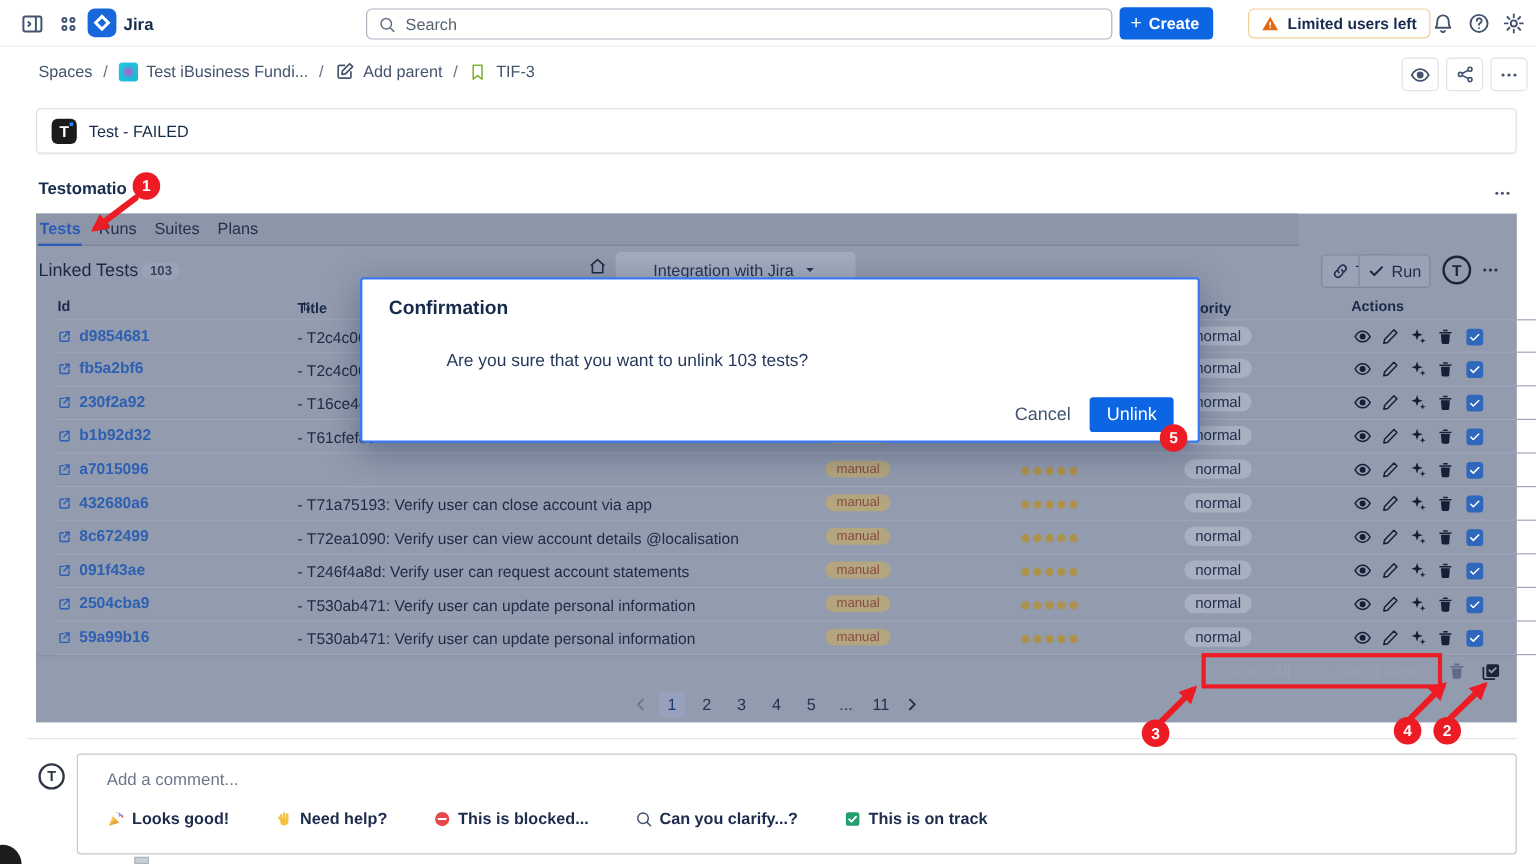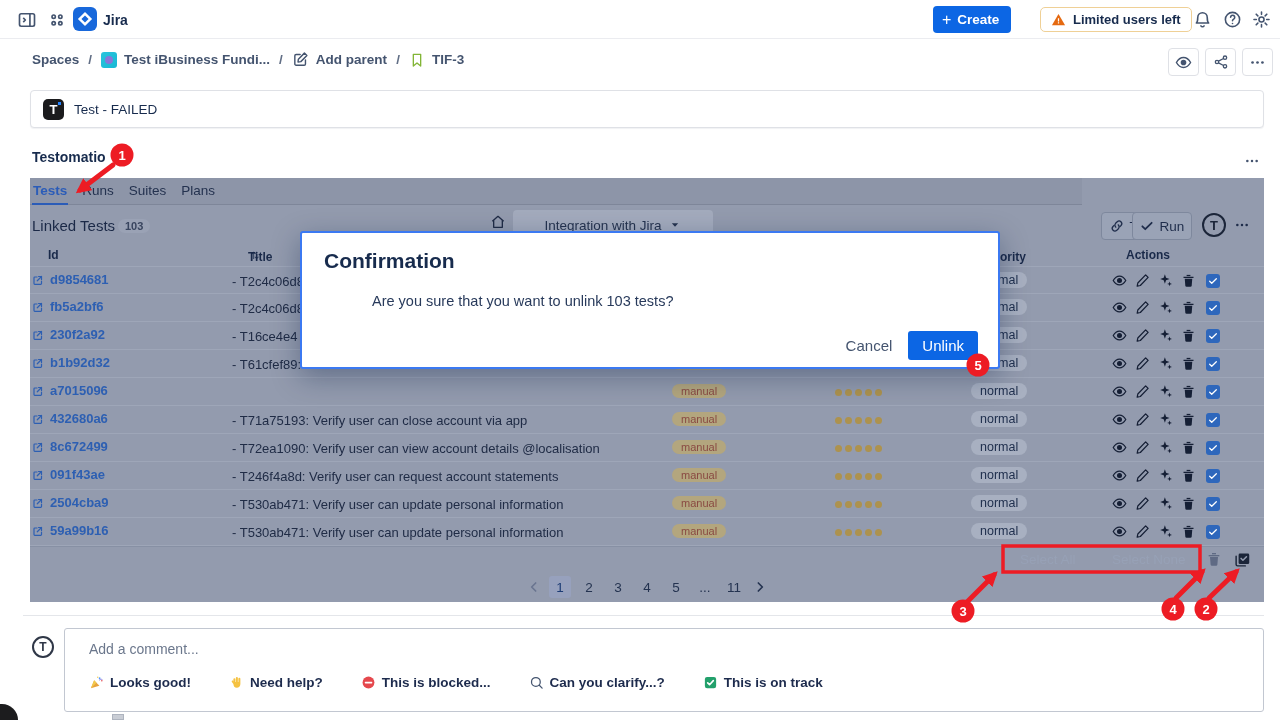--- a/index.html
+++ b/index.html
@@ -12,21 +12,21 @@
   .tb-iconbtn { position:absolute; top:10px; width:20px; height:20px; color:#44546F; cursor:pointer; }
   #jira-logo { position:absolute; left:73px; top:7px; width:24px; height:24px; background:#1868DB; border-radius:6px; display:flex; align-items:center; justify-content:center; }
   #jira-name { position:absolute; left:103px; top:12px; font-size:14px; font-weight:bold; color:#172B4D; }
   #search-box { position:absolute; left:305px; top:7px; width:622px; height:26px; border:1px solid #ACB3C0; border-radius:5px; display:flex; align-items:center; padding-left:9px; background:#fff; }
   #search-box input { border:none; outline:none; font-size:13.5px; color:#44546F; margin-left:8px; width:540px; font-family:inherit; background:transparent; }
   #search-box input::placeholder { color:#55606f; }
   #create-btn { position:absolute; left:933px; top:6px; height:27px; padding:0 12px 0 9px; background:#0C66E4; color:#fff; border:none; border-radius:4px; font-size:13.5px; font-weight:bold; display:flex; align-items:center; gap:6px; cursor:pointer; font-family:inherit; }
   #warn-chip { position:absolute; left:1040px; top:7px; height:25px; padding:0 10px; border:1px solid #EFD096; border-radius:5px; background:#fff; display:flex; align-items:center; gap:7px; font-size:13px; font-weight:bold; color:#172B4D; cursor:pointer; font-family:inherit; }
 
   
-  #crumb-row { position:absolute; left:0; top:39px; width:1048px; height:42px; background:#fff;font-weight:bold; }
+  #crumb-row { position:absolute; left:0; top:39px; width:1048px; height:42px; background:#fff; }
   #crumbs { position:absolute; left:32px; top:12px; display:flex; align-items:center; gap:9px; font-size:13.5px; color:#44546F; }
   .crumb-sep { color:#626F86; }
   .crumb-link { cursor:pointer; display:flex; align-items:center; gap:7px; }
   #space-avatar { width:16px; height:16px; border-radius:3px; background:linear-gradient(135deg,#2AC4DD,#17b8d4); position:relative; }
   #space-avatar::after { content:""; position:absolute; left:4px; top:4px; width:8px; height:8px; border-radius:50%; background:#8777D9; }
   .crumb-actions { position:absolute; top:9px; display:flex; }
   .sq-btn { width:31px; height:28px; border:1px solid #DFE1E6; background:#fff; border-radius:4px; display:flex; align-items:center; justify-content:center; color:#44546F; margin-left:6px; cursor:pointer; }
 
   
   #status-card { position:absolute; left:30px; top:90px; width:1234px; height:38px; border:1px solid #DFE1E6; border-radius:4px; background:#fff; display:flex; align-items:center; padding-left:12px; gap:10px; box-shadow:0 1px 1px rgba(9,30,66,.06); }
@@ -52,21 +52,21 @@
   .ghost-btn { position:absolute; top:7px; height:28px; background:#9AA3B6; border:1px solid #7E889D; border-radius:4px; display:flex; align-items:center; justify-content:center; gap:6px; font-size:13.5px; color:#1F2D4B; cursor:pointer; font-family:inherit; }
   #test-btn { left:1028px; width:62px;margin-left:43px; }
   #run-btn  { left:1102px; width:60px; }
   #t-circle { position:absolute; left:1172px; top:8px; width:24px; height:24px; border:2px solid #1B2539; border-radius:50%; color:#1B2539; font-weight:bold; font-size:13px; display:flex; align-items:center; justify-content:center; cursor:pointer; }
   #lt-more { position:absolute; left:1202px; top:12px; width:24px; height:16px; color:#1F2D4B; cursor:pointer; }
 
   #thead { position:absolute; left:0; top:68px; width:1234px; height:20px; font-size:12px; font-weight:bold; color:#1A2A4A;margin-left:16px; }
   #thead span { position:absolute; top:2px; }
   .sort-g { font-weight:normal; font-size:10px; margin-left:3px; }
 
-  #rows { position:absolute; left:0; top:88px; width:1234px; }
+  #rows { position:absolute; left:0; top:88px; width:1234px;padding-left:16px; }
   .trow { position:relative; width:1234px; height:28px; border-bottom:1px solid #9EA6B8; }
   .trow:first-child { border-top:1px solid #9EA6B8; }
   .c-id { position:absolute; left:2px; top:5px; display:flex; align-items:center; gap:6px; color:#2D5FB2; font-size:13px; font-weight:bold; cursor:pointer; }
   .c-title { position:absolute; left:202px; top:7px; font-size:13px; color:#202C46; white-space:nowrap; overflow:hidden; width:430px; }
   .c-badge { position:absolute; left:642px; top:6px; background:#B3A67E; color:#8A4A42; font-size:11px; padding:1px 9px; border-radius:8px; }
   .c-dots { position:absolute; left:805px; top:11px; display:flex; gap:3px; }
   .c-dots i { width:7px; height:7px; border-radius:50%; background:#AD924E; }
   .c-pill { position:absolute; left:941px; top:5px; background:#A8B0C1; color:#20304E; font-size:12.5px; padding:1px 9px; border-radius:9px; }
   .c-actions { position:absolute; left:1082px; top:6px; display:flex; align-items:center; gap:8px; color:#151F35; }
   .act-ic { width:15px; height:15px; cursor:pointer; }
@@ -81,21 +81,21 @@
 
   #pager { position:absolute; left:0; top:394px; width:1234px; height:30px; display:flex; align-items:center; justify-content:center; gap:7px; }
   .pg-chev { width:16px; height:16px; color:#6A7590; cursor:pointer; }
   .pg-chev.next { color:#243350; }
   .pg { min-width:22px; height:22px; display:flex; align-items:center; justify-content:center; font-size:13.5px; color:#243350; border-radius:3px; cursor:pointer; padding:0 2px; }
   .pg.active { background:#97A1BD; color:#1C3B74; }
   .pg.gap { cursor:default; }
 
   
   #modal { position:absolute; left:300px; top:231px; width:700px; height:138px; background:#fff; border:2px solid #3B79F2; border-radius:3px; z-index:10; box-shadow:0 8px 28px rgba(9,30,66,.35); }
-  #modal h2 { position:absolute; left:22px; top:16px; font-size:21px; color:#172B4D; }
+  #modal h2 { position:absolute; left:22px; top:16px; font-size:16px; color:#172B4D; }
   #modal .body { position:absolute; left:22px; top:60px; font-size:14.5px; color:#283A5B;margin-left:48px; }
   #modal .btns { position:absolute; right:20px; bottom:7px; display:flex; align-items:center; gap:16px; }
   #cancel-btn { background:none; border:none; font-size:15px; color:#44546F; cursor:pointer; font-family:inherit; }
   #unlink-btn { background:#0C66E4; border:none; color:#fff; font-size:15px; border-radius:3px; height:29px; padding:0 14px; cursor:pointer; font-family:inherit; }
 
   
   #bottom-divider { position:absolute; left:23px; top:615px; width:1241px; height:1px; background:#E4E6EA; }
   #comment-avatar { position:absolute; left:32px; top:636px; width:22px; height:22px; border:2px solid #2F3747; border-radius:50%; color:#2F3747; font-size:12px; font-weight:bold; display:flex; align-items:center; justify-content:center; background:#fff; }
   #comment-box { position:absolute; left:64px; top:628px; width:1200px; height:84px; border:1px solid #C2C7D1; border-radius:3px; background:#fff; }
   #comment-box input { position:absolute; left:24px; top:12px; width:1100px; border:none; outline:none; font-size:14px; color:#172B4D; font-family:inherit; }
@@ -278,20 +278,26 @@
       <svg class="ic" width="20" height="20">
         <use href="#i-grid"></use>
       </svg>
     </span>
   <span id="jira-logo">
       <svg class="ic" width="20" height="20">
         <use href="#i-jira"></use>
       </svg>
     </span>
   <span id="jira-name">Jira</span>
+  <div id="search-box">
+    <svg class="ic" width="15" height="15" style="color:#626F86">
+        <use href="#i-search"></use>
+      </svg>
+    <input placeholder="Search" style="">
+  </div>
   <button id="create-btn">
     <span style="font-size:16px; font-weight:normal">+</span>
     <span>Create</span>
   </button>
   <button id="warn-chip">
     <svg class="ic" width="15" height="15" style="color:#E56910">
         <use href="#i-warn"></use>
       </svg>
     <span>Limited users left</span>
   </button>

